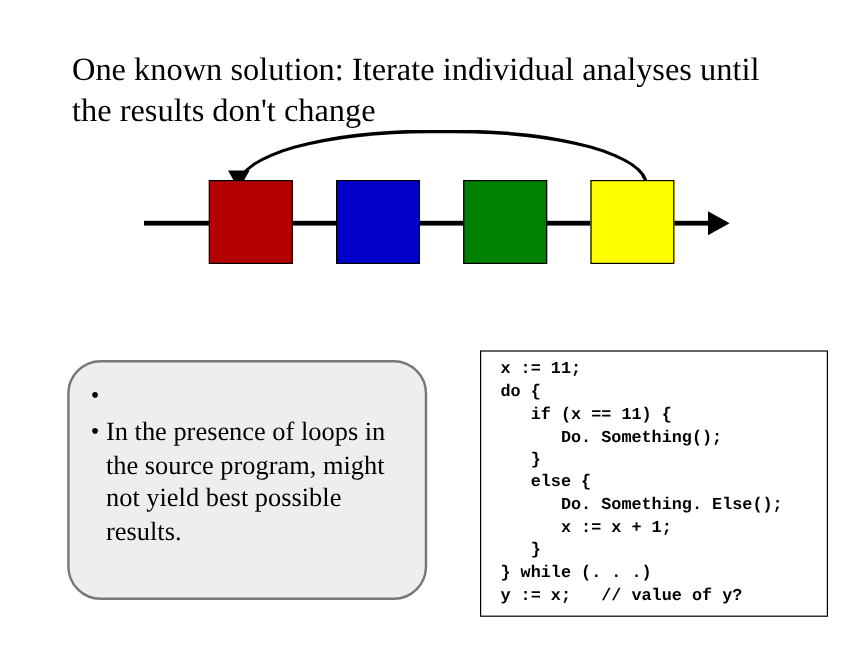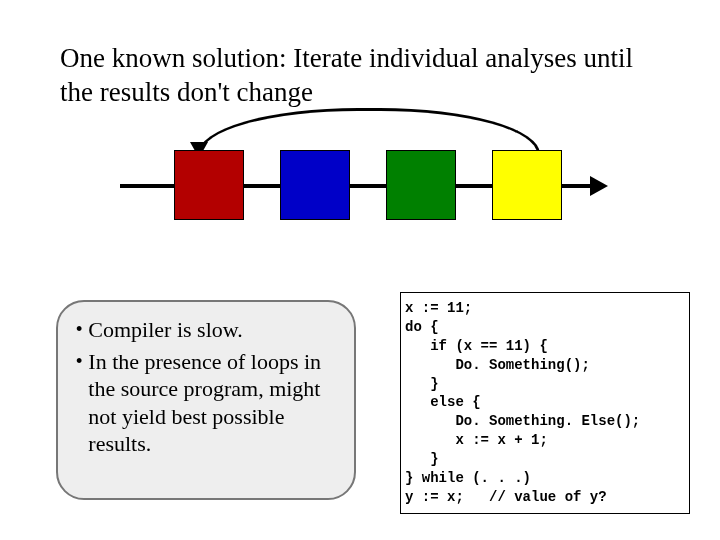--- a/index.html
+++ b/index.html
@@ -94,21 +94,21 @@
     position: absolute;
     right: 30px;
     top: 292px;
     width: 290px;
     border: 1px solid #000;
     font-family: "Courier New", monospace;
     font-size: 14px;
     font-weight: bold;
     line-height: 1.35;
     white-space: pre;
-    padding: 6px 4px;
+    padding: 6px 16px;
   }
 </style>
 </head>
 <body>
 
 <div class="title">One known solution: Iterate individual analyses until the results don't change</div>
 
 <div class="diagram">
   <div class="loop"></div>
   <div class="loop-arrow"></div>
@@ -116,21 +116,20 @@
   <div class="pipe-arrow"></div>
   <div class="box b1"></div>
   <div class="box b2"></div>
   <div class="box b3"></div>
   <div class="box b4"></div>
 </div>
 
 <div class="bullets">
   <div class="bul">
     <span class="dot">•</span>
-    <span>Compiler is slow.</span>
   </div>
   <div class="bul">
     <span class="dot">•</span>
     <span>In the presence of loops in the source program, might not yield best possible results.</span>
   </div>
 </div>
 
 <div class="code"><span>x := 11;</span>
 <span>do {</span>
 <span>   if (x == 11) {</span>

